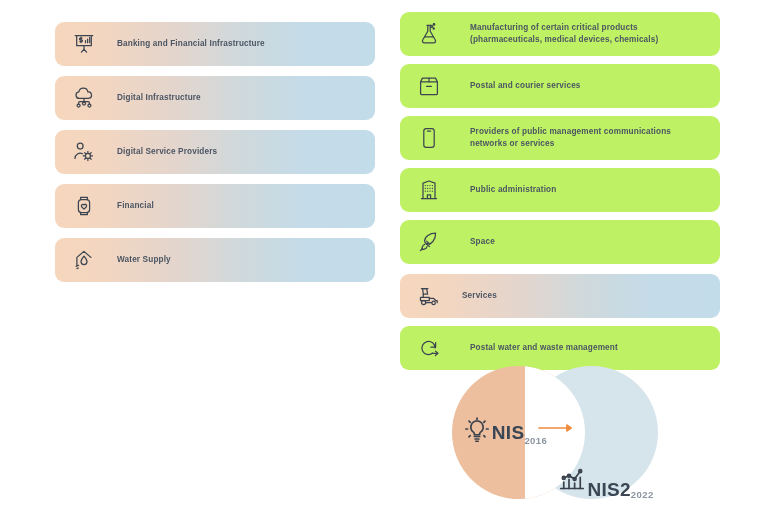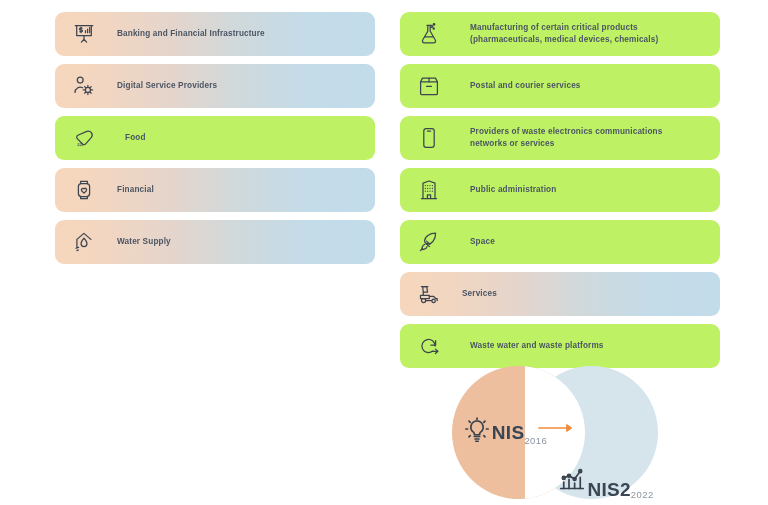--- a/index.html
+++ b/index.html
@@ -37,20 +37,21 @@
   }
 
   .pill.gradient {
     background: linear-gradient(90deg,
                 #f6d7bd 0%,
                 #f3d6c0 14%,
                 #e3d5cd 38%,
                 #cfd9dc 58%,
                 #c4dbe8 78%,
                 #c3dce9 100%);
+    margin-top: 10px;
   }
   .pill.solid {
     background: #bef264;
     gap: 8px;
   }
 
   .pill-icon {
     flex: 0 0 34px;
     width: 34px;
     height: 34px;
@@ -142,20 +143,21 @@
     color: #3b4654;
     letter-spacing: 0.3px;
     line-height: 1;
   }
   .venn-year {
     margin-top: 17px;
     font-size: 9.5px;
     color: #8b95a1;
     letter-spacing: 0.4px;
     line-height: 1;
+    font-weight: bold;
   }
 
   #venn-arrow {
     position: absolute;
     left: 86px;
     top: 57px;
     width: 36px;
     height: 10px;
   }
 </style>
@@ -173,36 +175,40 @@
           <path d="M10 6.1h-1.6a.9.9 0 0 0 0 1.8h1.1a.9.9 0 0 1 0 1.8H7.9"></path>
           <path d="M9 5.2v5.5"></path>
           <path d="M13.5 10.7V8.6M15.6 10.7V7M17.7 10.7V5.4"></path>
         </svg>
       </span>
       <div class="pill-label">Banking and Financial Infrastructure</div>
     </div>
     <div class="pill gradient">
       <span class="pill-icon">
         <svg viewBox="0 0 24 24" fill="none" stroke="currentColor" stroke-width="1.25" stroke-linecap="round" stroke-linejoin="round">
+          <path d="M7.3 12.4a3.25 3.25 0 0 1-.45-6.47A4.6 4.6 0 0 1 15.9 6a3.2 3.2 0 0 1 .8 6.35z"></path>
+          <path d="M12 12.6v3.1"></path>
+          <path d="M6.6 18.1v-1.2a1.2 1.2 0 0 1 1.2-1.2h8.4a1.2 1.2 0 0 1 1.2 1.2v1.2"></path>
+          <circle cx="6.6" cy="19.6" r="1.5"></circle>
+          <circle cx="12" cy="17.6" r="1.5"></circle>
+          <circle cx="17.4" cy="19.6" r="1.5"></circle>
+        </svg>
+      </span>
+      <div class="pill-label">Digital Infrastructure</div>
+    </div>
+    <div class="pill gradient">
+      <span class="pill-icon">
+        <svg viewBox="0 0 24 24" fill="none" stroke="currentColor" stroke-width="1.25" stroke-linecap="round" stroke-linejoin="round">
           <circle cx="8.2" cy="6.1" r="2.9"></circle>
           <path d="M3 18.4a5.2 5.2 0 0 1 7.6-4.63"></path>
           <circle cx="15.9" cy="15.9" r="2.5"></circle>
           <path d="M15.9 11.3v1.3M15.9 19.2v1.3M11.3 15.9h1.3M19.2 15.9h1.3M12.6 12.6l.95.95M18.25 18.25l.95.95M19.2 12.6l-.95.95M13.55 18.25l-.95.95"></path>
         </svg>
       </span>
       <div class="pill-label">Digital Service Providers</div>
-    </div>
-    <div class="pill solid">
-      <span class="pill-icon">
-        <svg viewBox="0 0 24 24" fill="none" stroke="currentColor" stroke-width="1.25" stroke-linecap="round" stroke-linejoin="round">
-          <path d="M5.9 9.3l8.9-3.9a3.9 3.9 0 0 1 4.6 5.9l-5.7 6.5a2.3 2.3 0 0 1-3.2.25L5.3 12.6a2.1 2.1 0 0 1 .6-3.3z"></path>
-          <path d="M6.2 17.9h.02M8.1 17.9h.02M10 17.9h.02M6.2 19.6h.02M8.1 19.6h.02M10 19.6h.02"></path>
-        </svg>
-      </span>
-      <div class="pill-label">Food</div>
     </div>
     <div class="pill gradient">
       <span class="pill-icon">
         <svg viewBox="0 0 24 24" fill="none" stroke="currentColor" stroke-width="1.25" stroke-linecap="round" stroke-linejoin="round">
           <rect x="6.4" y="5.5" width="11.2" height="13" rx="3.1"></rect>
           <path d="M8.6 5.5V3.4h6.8v2.1M8.6 18.5v2.1h6.8v-2.1"></path>
           <path d="M12 15.1l-2.15-2.15a1.52 1.52 0 1 1 2.15-2.15 1.52 1.52 0 1 1 2.15 2.15z"></path>
         </svg>
       </span>
       <div class="pill-label">Financial</div>
@@ -245,21 +251,21 @@
       </span>
       <div class="pill-label">Postal and courier services</div>
     </div>
     <div class="pill solid">
       <span class="pill-icon">
         <svg viewBox="0 0 24 24" fill="none" stroke="currentColor" stroke-width="1.25" stroke-linecap="round" stroke-linejoin="round">
           <rect x="6.8" y="2.6" width="10.4" height="18.8" rx="2.3"></rect>
           <path d="M10.4 5.1h3.2"></path>
         </svg>
       </span>
-      <div class="pill-label">Providers of waste electronics communications
+      <div class="pill-label">Providers of public management communications
 networks or services</div>
     </div>
     <div class="pill solid">
       <span class="pill-icon">
         <svg viewBox="0 0 24 24" fill="none" stroke="currentColor" stroke-width="1.25" stroke-linecap="round" stroke-linejoin="round">
           <path d="M4.4 20.6h15.2"></path>
           <path d="M6 20.6V5.1l6-2.1 6 2.1v15.5"></path>
           <path d="M8.3 7.6h.02M10.6 7.6h.02M13 7.6h.02M15.4 7.6h.02M8.3 10.4h.02M10.6 10.4h.02M13 10.4h.02M15.4 10.4h.02M8.3 13.2h.02M10.6 13.2h.02M13 13.2h.02M15.4 13.2h.02"></path>
           <path d="M10.4 20.6v-3.8h3.2v3.8"></path>
         </svg>
@@ -295,21 +301,21 @@
     </div>
     <div class="pill solid">
       <span class="pill-icon">
         <svg viewBox="0 0 24 24" fill="none" stroke="currentColor" stroke-width="1.25" stroke-linecap="round" stroke-linejoin="round">
           <path d="M18.1 12a6.6 6.6 0 1 0-2.4 5.1"></path>
           <path d="M18.6 6.5v4.7h-4.7"></path>
           <path d="M15.1 17.3h5.4"></path>
           <path d="M18.4 15.1l2.5 2.2-2.5 2.2"></path>
         </svg>
       </span>
-      <div class="pill-label">Waste water and waste platforms</div>
+      <div class="pill-label">Postal water and waste management</div>
     </div>
   </div>
 
 <div id="venn">
   <div class="venn-circle" id="venn-circle-nis" style="background: rgb(237, 191, 158);"></div>
   <div class="venn-circle" id="venn-circle-nis2" style="background: rgb(214, 228, 236);"></div>
   <div id="venn-overlap"></div>
 
   <div class="venn-side" id="venn-side-nis">
     <span class="venn-icon">

